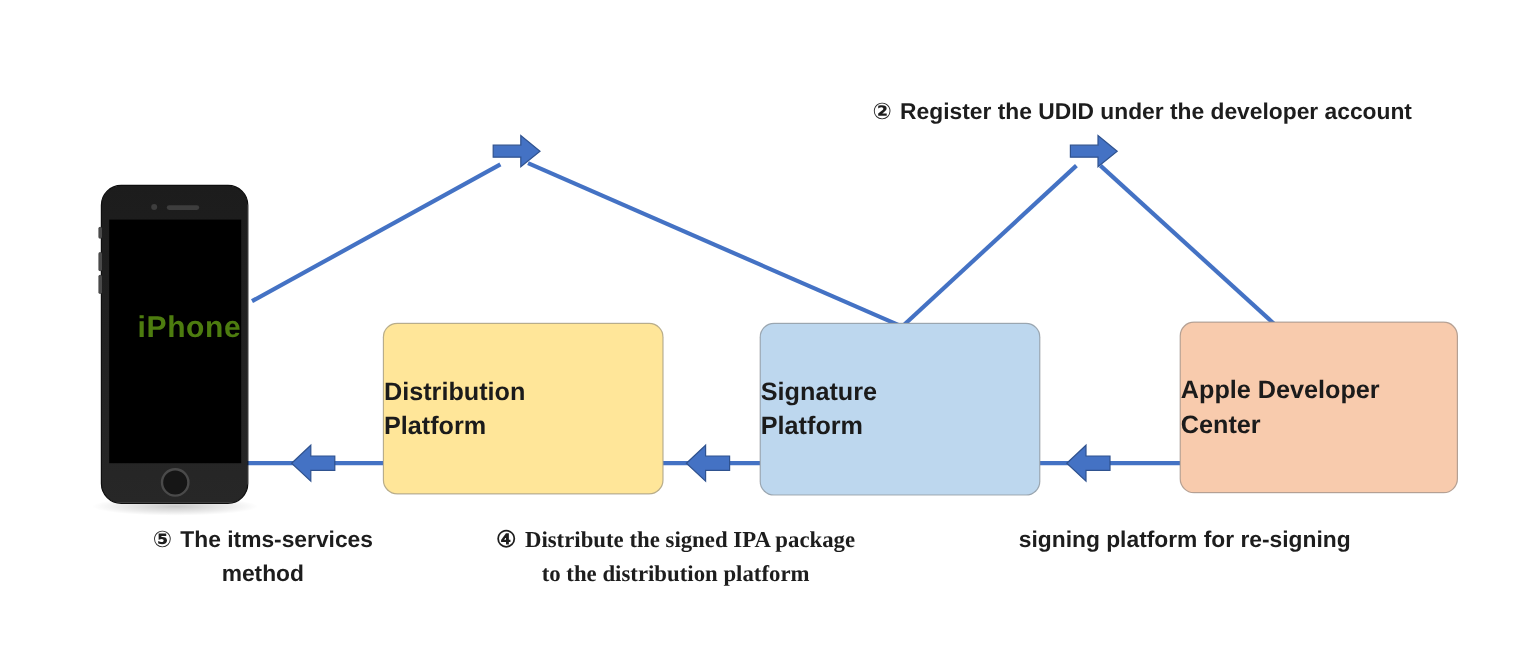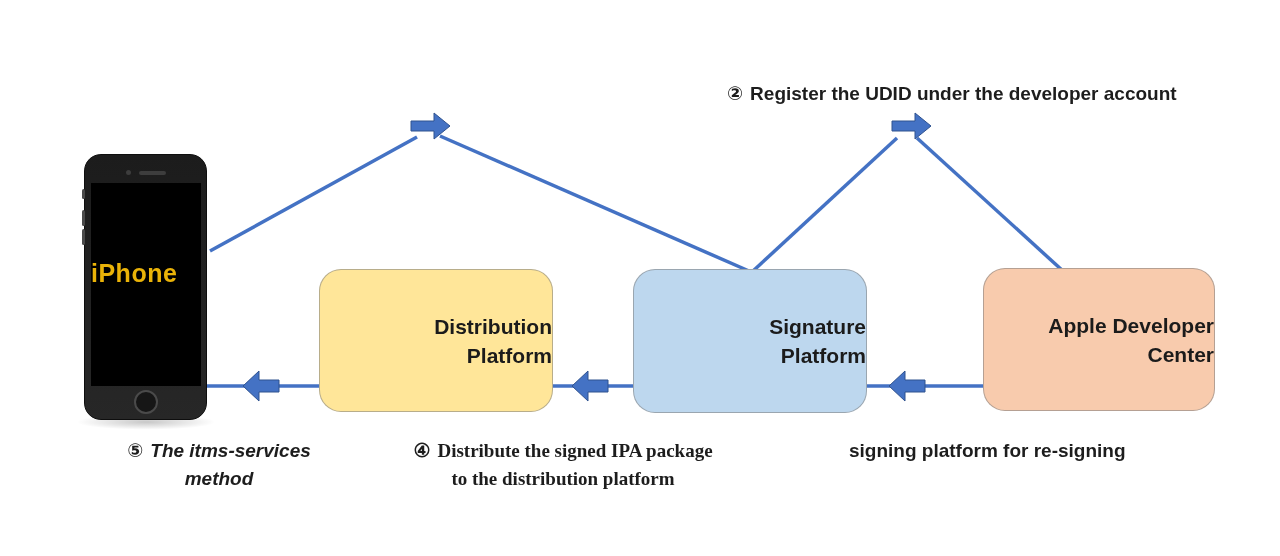--- a/index.html
+++ b/index.html
@@ -18,25 +18,25 @@
   
   svg.connectors {
     position: absolute;
     inset: 0;
     z-index: 1;
   }
   
   .node {
     position: absolute;
     z-index: 2;
-    border-radius: 22px;
+    border-radius: 12px;
     border: 1px solid rgba(125,125,125,.55);
     display: flex;
     flex-direction: column;
-    align-items: flex-end;
+    align-items: flex-start;
     justify-content: center;
     text-align: center;
     font-size: 21px;
     font-weight: 700;
     line-height: 29px;
     color: #1b1b1b;
   }
   .node--distribution { left: 319px; top: 269px; width: 234px; height: 143px; background: #FFE699; }
   .node--signature    { left: 633px; top: 269px; width: 234px; height: 144px; background: #BDD7EE; }
   .node--apple        { left: 983px; top: 268px; width: 232px; height: 143px; background: #F8CBAD; }
@@ -60,22 +60,22 @@
   .phone-screen {
     position: absolute;
     left: 6px; right: 5px;
     top: 28px; bottom: 33px;
     background: #000000;
   }
   .phone-label {
     position: absolute;
     left: 0; right: 0;
     top: 76px;
-    text-align: left;
-    color: #eab308;
+    text-align: right;
+    color: #4d7c0f;
     font-size: 25px;
     font-weight: 700;
     letter-spacing: .5px;
   }
   .phone-earpiece {
     position: absolute;
     top: 16px; left: 54px;
     width: 27px; height: 4px;
     border-radius: 2px;
     background: #3d3d3d;
@@ -116,21 +116,21 @@
     color: #1d1d1d;
     white-space: nowrap;
   }
   .note .marker { margin-right: 7px; }
   .note--hang .line2 { padding-left: 29px; }
   .note--1 { left: 148px; top: 57px; }
   .note--2 { left: 727px; top: 60px; margin-top: 20px; }
   .note--3 { left: 809px; top: 437px; }
   .note--3 .line2 { padding-left: 40px; }
   .note--4 { left: 333px; top: 437px; width: 460px; text-align: center; white-space: normal; font-family: Liberation Serif, serif; }
-  .note--5 { left: 94px;  top: 437px; width: 250px; text-align: center; white-space: normal; font-style: italic; }
+  .note--5 { left: 94px;  top: 437px; width: 250px; text-align: center; white-space: normal; }
 </style>
 </head>
 <body>
 
 <div class="canvas">
 
   <svg class="connectors" width="1280" height="556" viewBox="0 0 1280 556">
 
     <line x1="210" y1="251" x2="417" y2="137" stroke="#4472C4" stroke-width="3.5"></line>
     <line x1="440" y1="136" x2="749" y2="271" stroke="#4472C4" stroke-width="3.5"></line>

